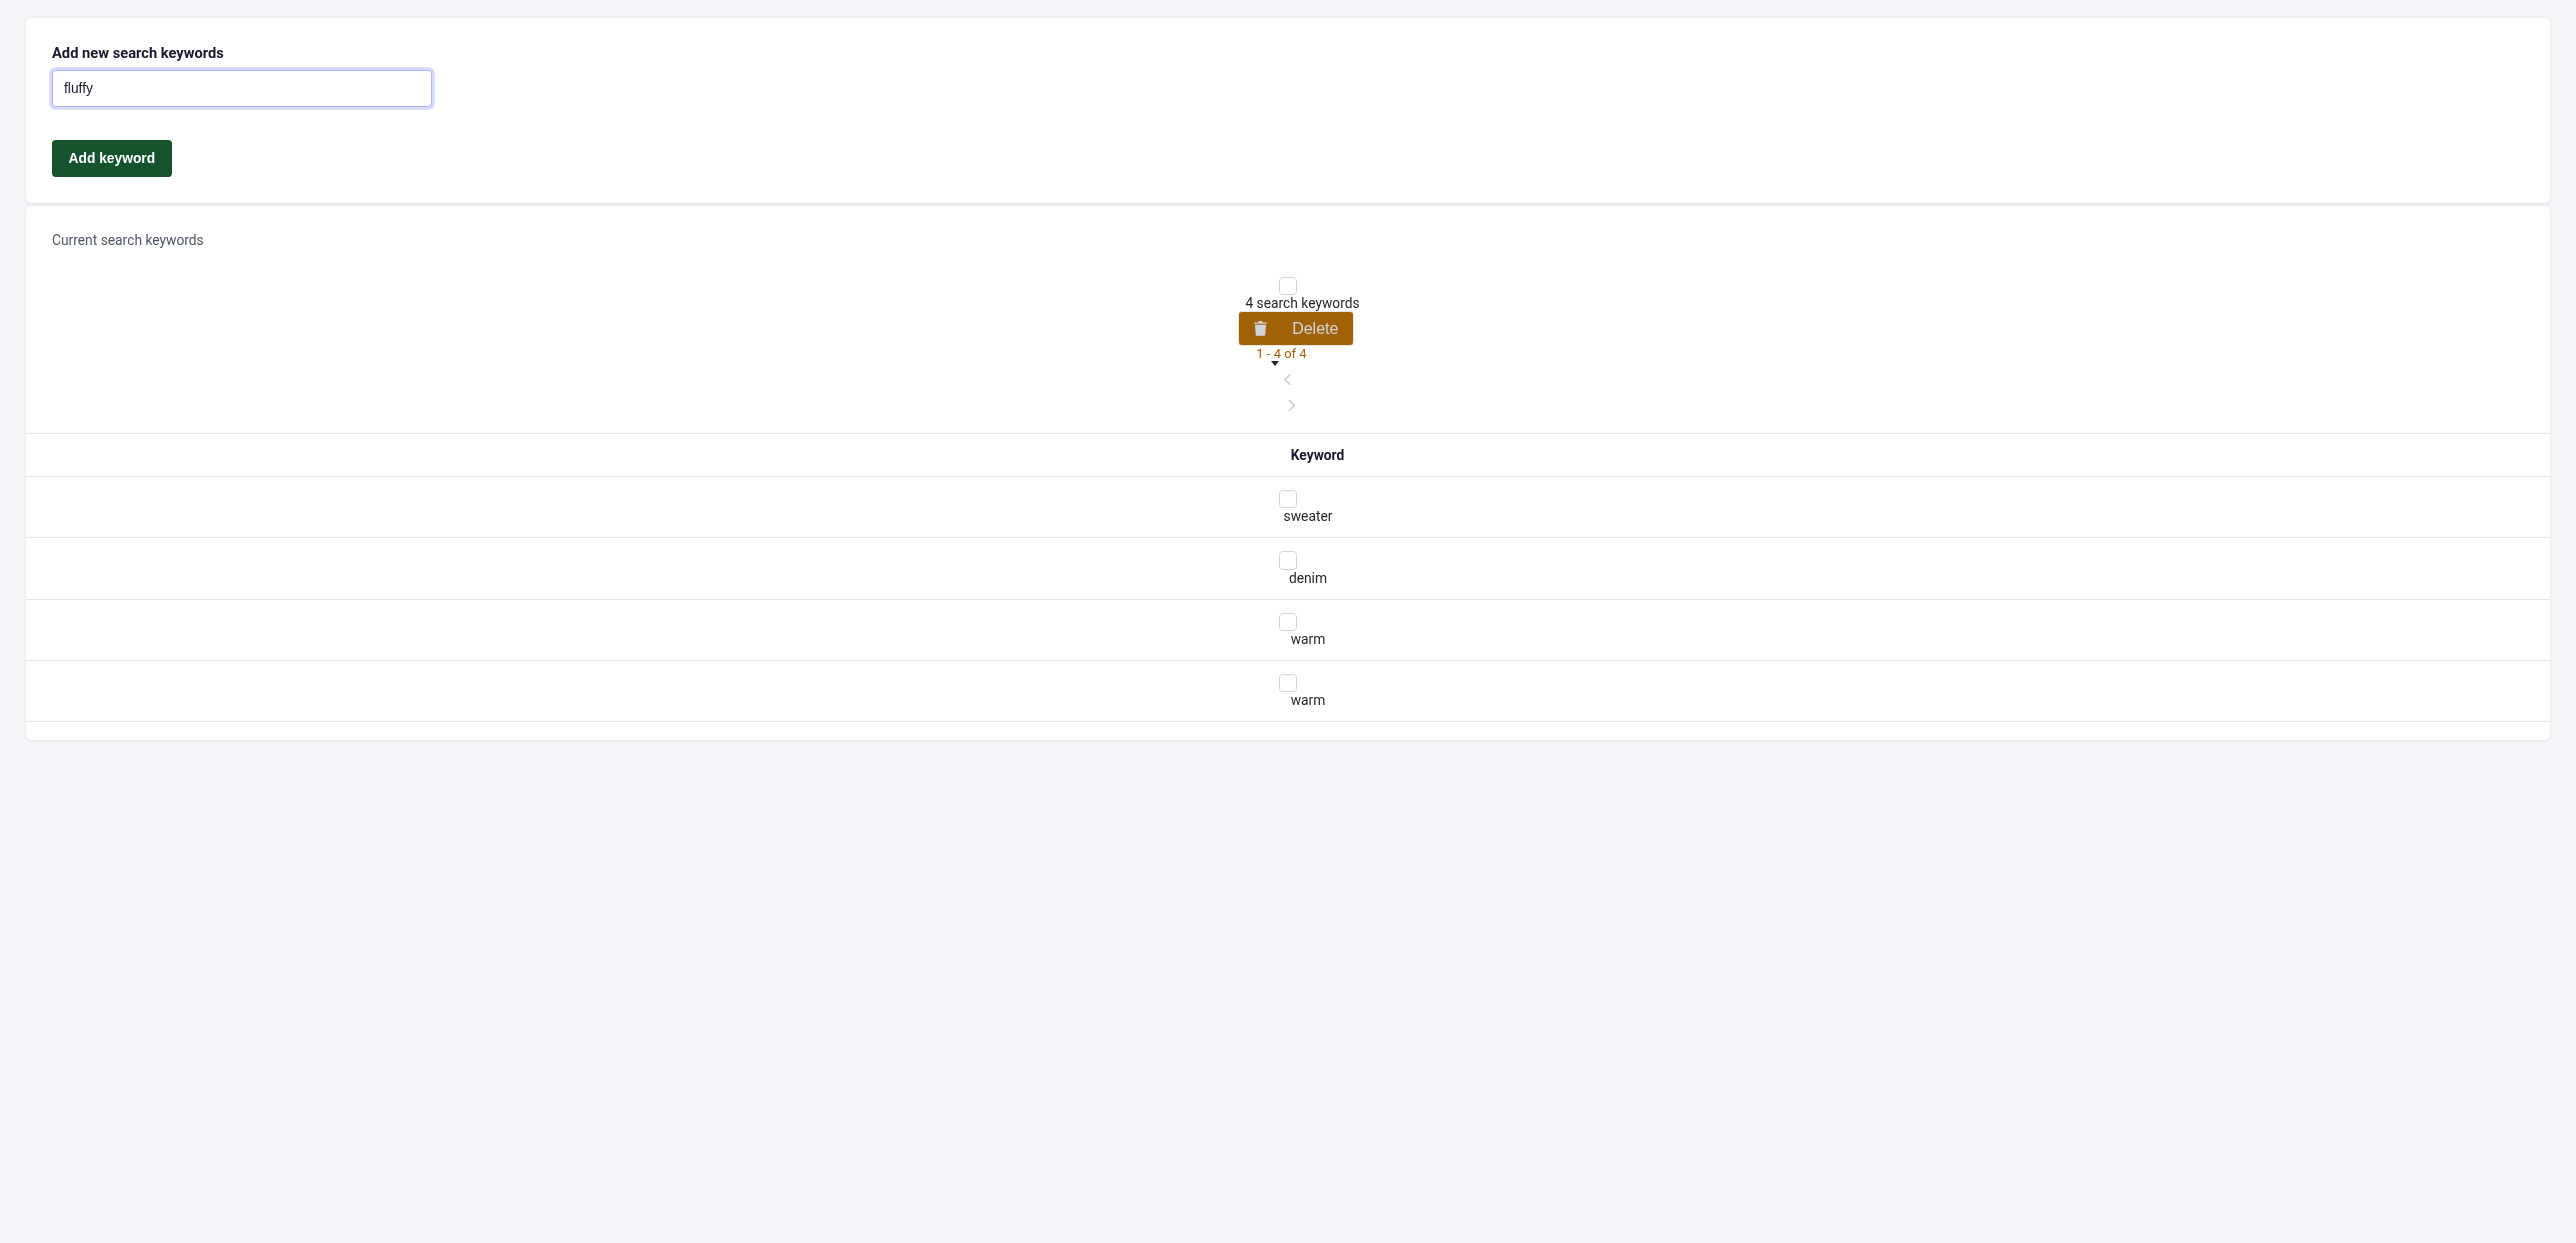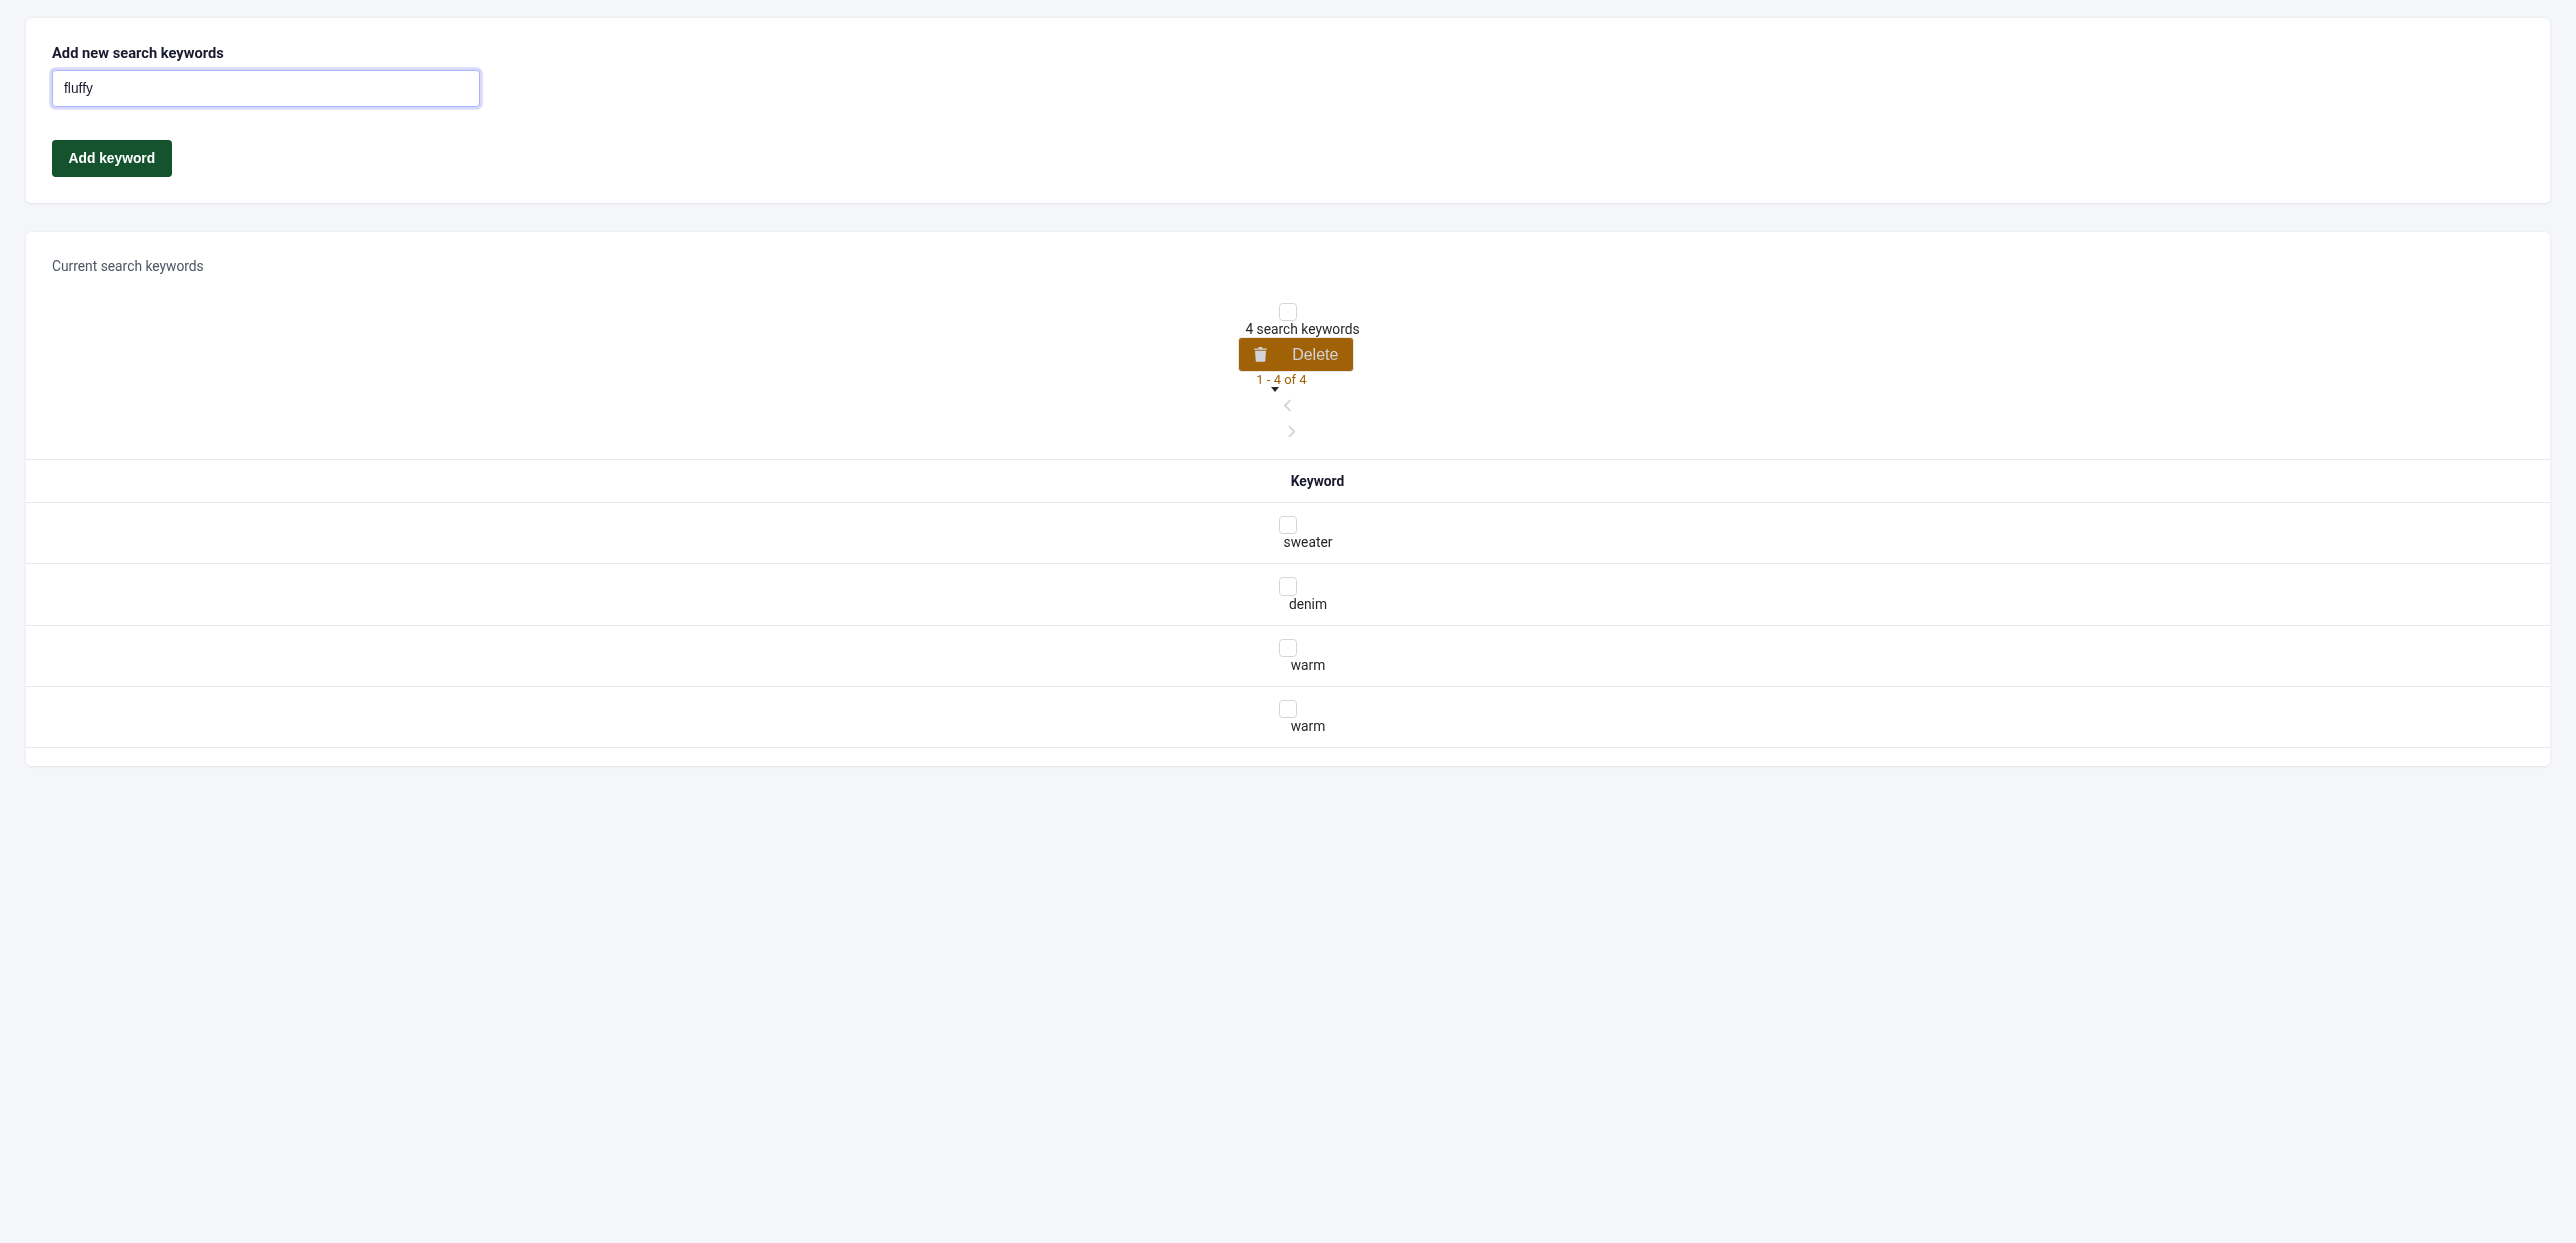--- a/index.html
+++ b/index.html
@@ -14,38 +14,38 @@
       padding: 18.4px 26px;
       font-size: 13px;
       color: #27272a;
     }
     
     .card {
       background-color: #ffffff;
       border-radius: 5.5px;
       box-shadow: 0 0.9px 2.8px rgba(0, 0, 0, 0.08);
       padding: 26px;
-      margin-bottom: 29px;
+      margin-bottom: 3px;
     }
     
     .form-title {
       font-size: 14.7px;
       font-weight: 700;
       color: #1a1a2e;
       margin-bottom: 7.3px;
     }
     
     .form-subtitle {
       font-size: 13px;
       color: #4b5563;
       margin-bottom: 13px;
     }
     
     .keyword-input {
-      width: 428px;
+      width: 380px;
       max-width: 100%;
       height: 37px;
       padding: 7.3px 11px;
       font-size: 13.8px;
       border: 0.9px solid #d1d5db;
       border-radius: 3.7px;
       outline: none;
       box-shadow: 0 0 0 2.8px rgba(99, 102, 241, 0.25);
       border-color: #a5b4fc;
       color: #1a1a2e;

